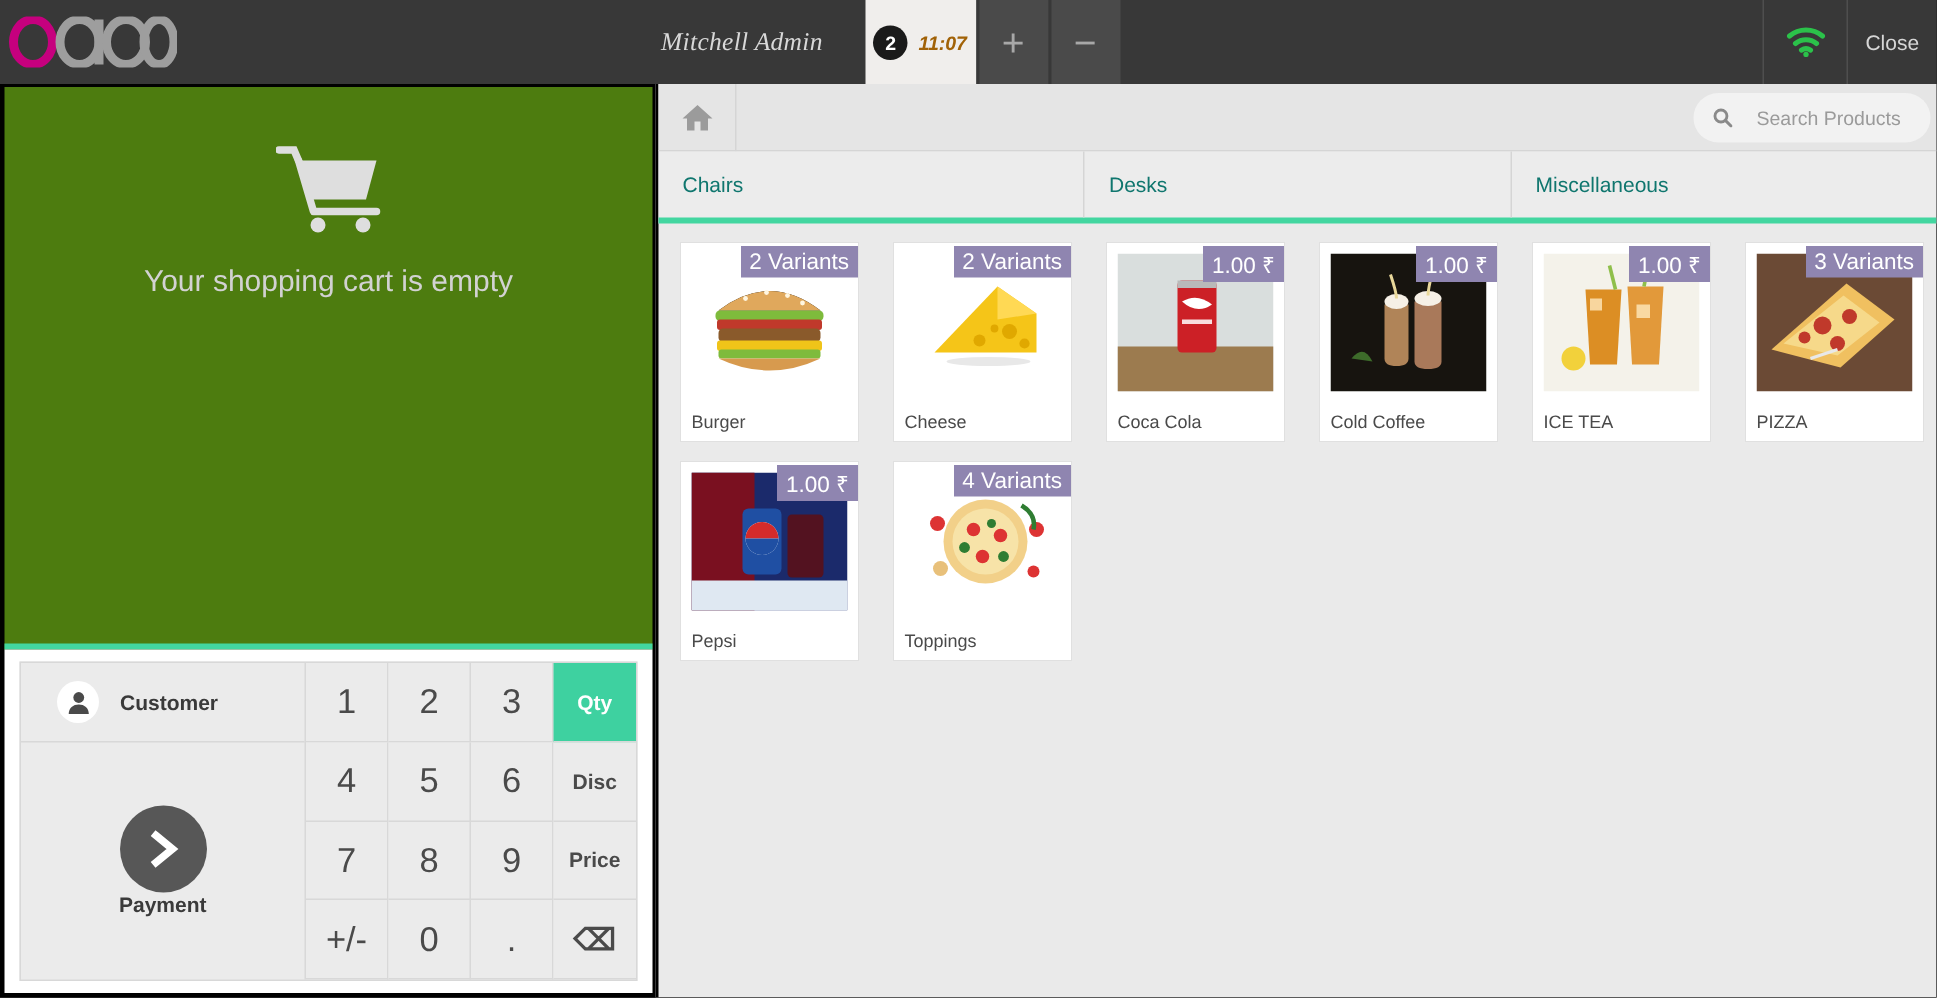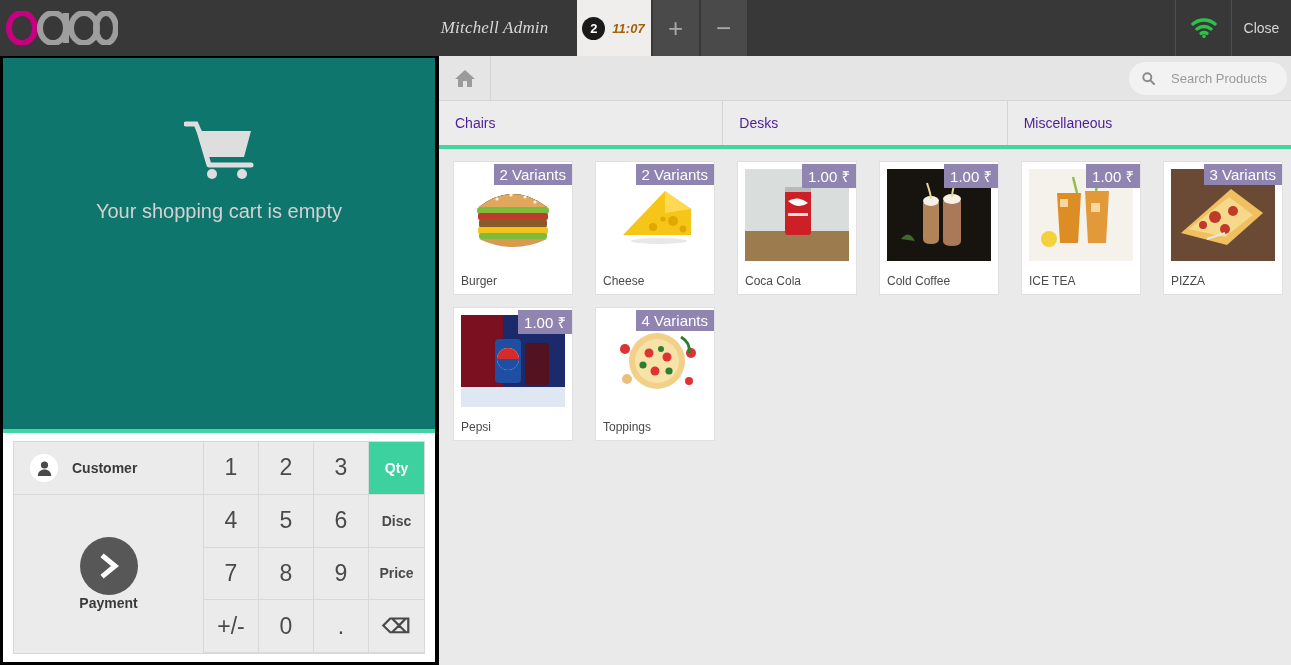--- a/index.html
+++ b/index.html
@@ -72,25 +72,25 @@
 
   
   .left-panel {
     width: 437px; min-width: 437px;
     background: #000;
     display: flex; flex-direction: column;
     padding: 2px 2px 3px 3px;
   }
   .cart-area {
     height: 375px;
-    background: #0f766e;
+    background: #4d7c0f;
     border-bottom: 4px solid #43d6a0;
     display: flex; flex-direction: column;
     align-items: center; justify-content: flex-start;
-    padding-top: 60px;
+    padding-top: 36px;
   }
   .cart-icon { margin-bottom: 16px; }
   .cart-empty-text {
     color: #d2d2d2; font-size: 20px;
   }
   .numpad-wrap {
     flex: 1;
     background: #fff;
     padding: 8px 10px 8px 10px;
     display: flex;
@@ -100,21 +100,21 @@
     border: 1px solid #d8d8d8;
     background: #ebebeb;
   }
   .np-left {
     width: 190px; display: flex; flex-direction: column;
     border-right: 1px solid #d8d8d8;
   }
   .customer-btn {
     height: 53px;
     display: flex; align-items: center; gap: 14px;
-    padding-left: 16px;
+    padding-left: 24px;
     border-bottom: 1px solid #d8d8d8;
     cursor: pointer;
   }
   .avatar-circle {
     width: 28px; height: 28px; border-radius: 50%;
     background: #fff;
     display: flex; align-items: center; justify-content: center;
   }
   .customer-label { font-size: 14px; font-weight: bold; color: #3a3a3a; }
   .payment-cell {
@@ -172,21 +172,21 @@
   .search-ph { font-size: 13px; color: #9a9a9a; }
   .cat-tabs {
     height: 48px; min-height: 48px;
     display: flex; background: #ececec;
     border-bottom: 4px solid #43d6a0;
   }
   .cat-tab {
     flex: 1; display: flex; align-items: center;
     padding-left: 16px;
     border-right: 1px solid #d5d5d5;
-    font-size: 14px; color: #4c1d95;
+    font-size: 14px; color: #0f766e;
     cursor: pointer;
   }
   .cat-tab:last-child { border-right: none; }
   .prod-grid {
     flex: 1; padding: 12px 0 0 14px;
     display: flex; flex-wrap: wrap;
     align-content: flex-start;
     gap: 12px 22px;
     overflow: hidden;
   }

